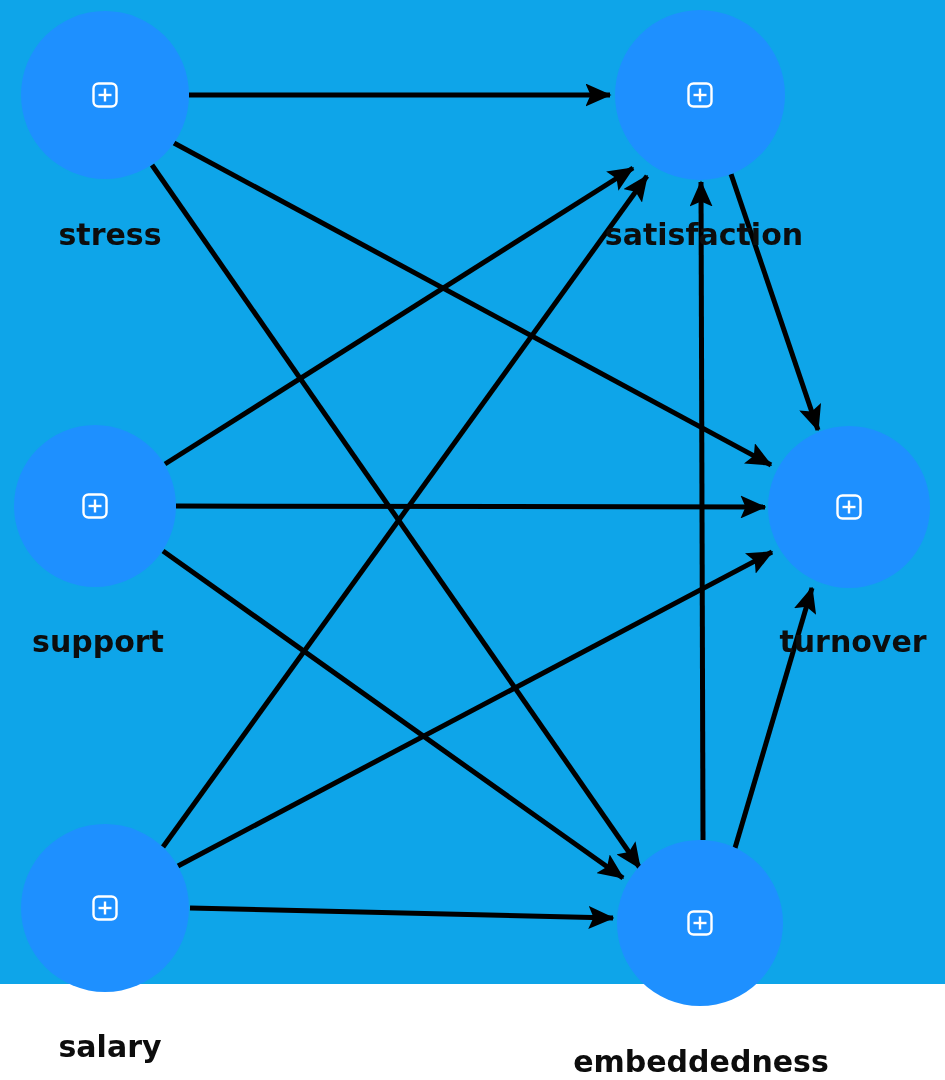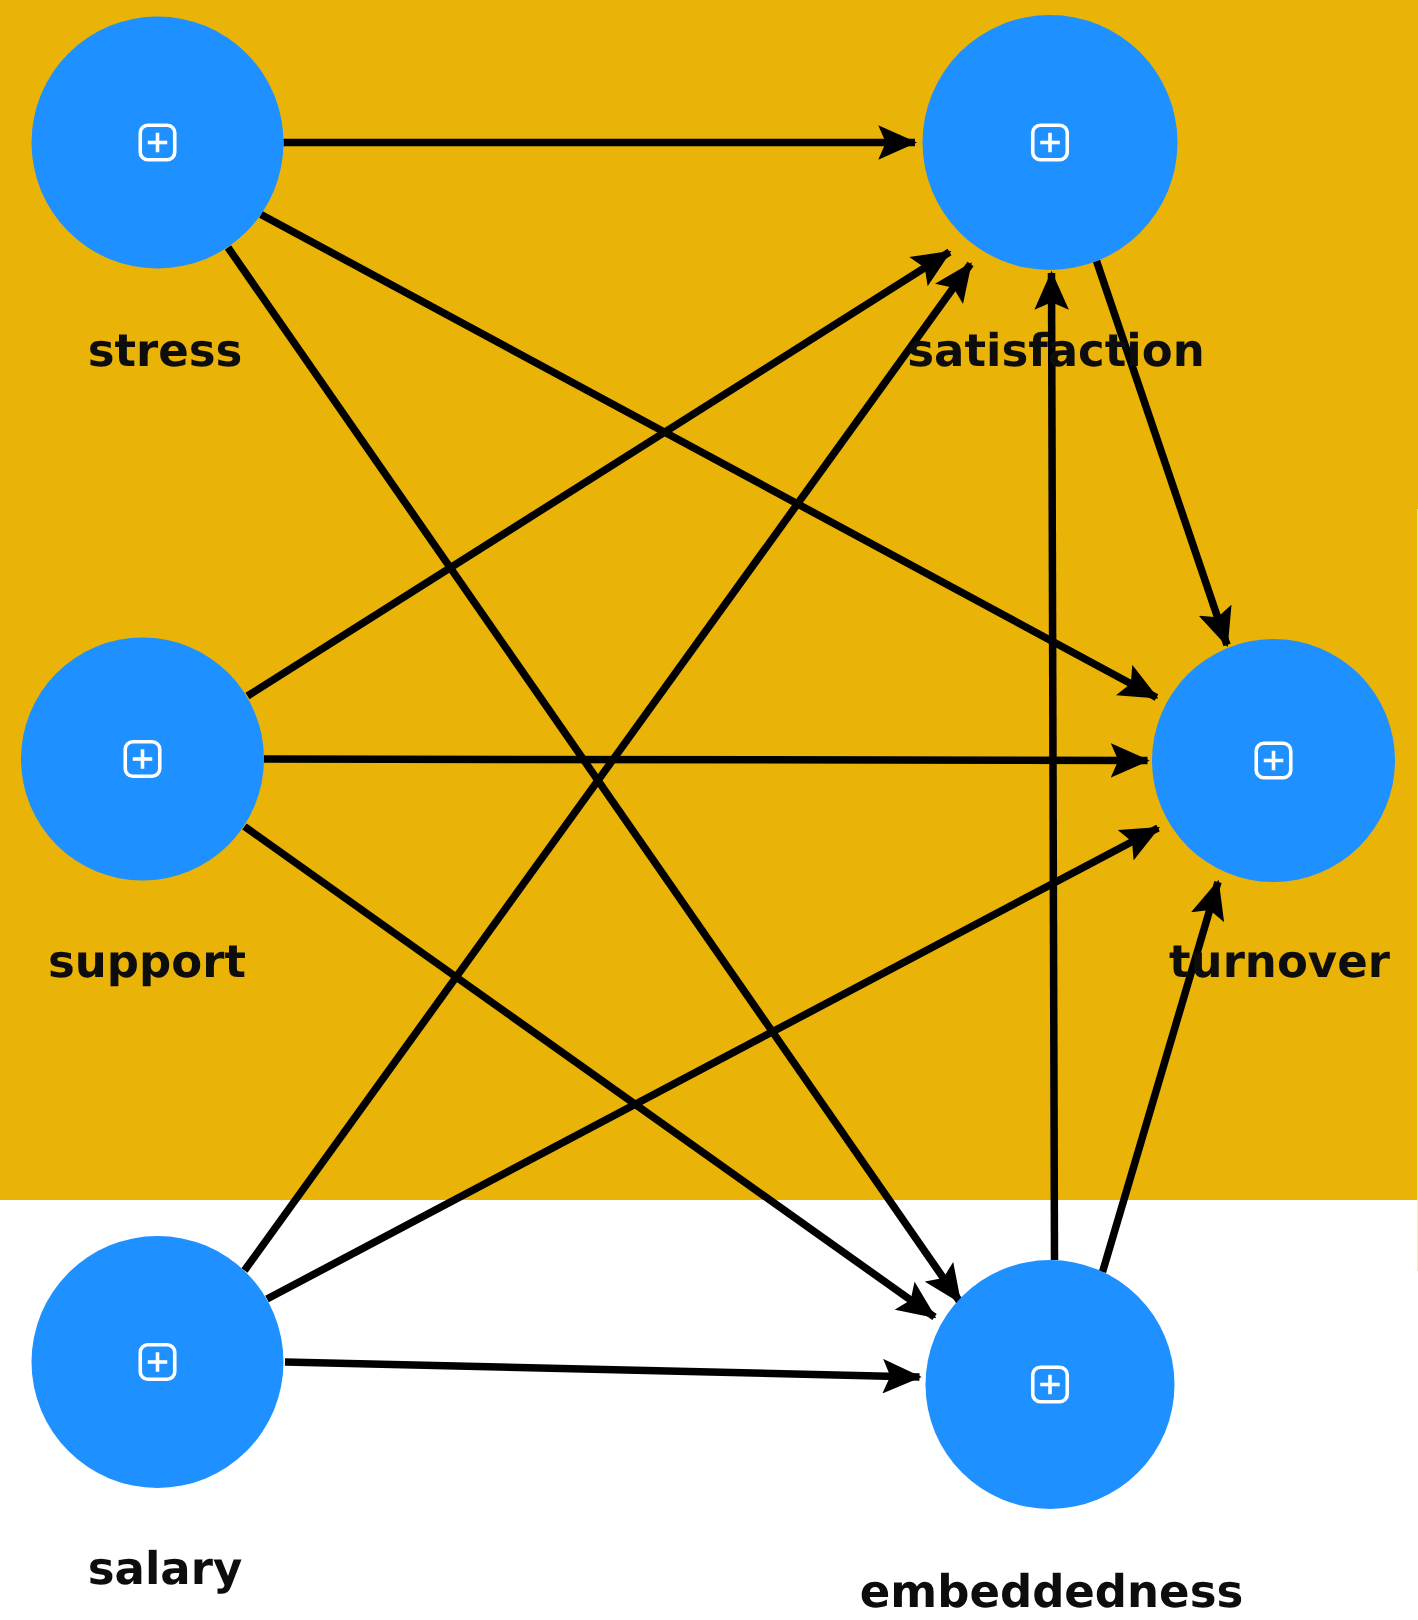--- a/index.html
+++ b/index.html
@@ -10,22 +10,22 @@
   }
   body {
     width: 945px;
     height: 1080px;
     overflow: hidden;
     font-family: "DejaVu Sans", "Liberation Sans", sans-serif;
   }
   #diagram-root {
     position: relative;
     width: 945px;
-    height: 800px;
-    background: #eab308;
+    height: 984px;
+    background: #0ea5e9;
   }
   #diagram-svg {
     position: absolute;
     top: 0;
     left: 0;
     width: 945px;
     height: 1080px;
     display: block;
   }
   .node-label {

